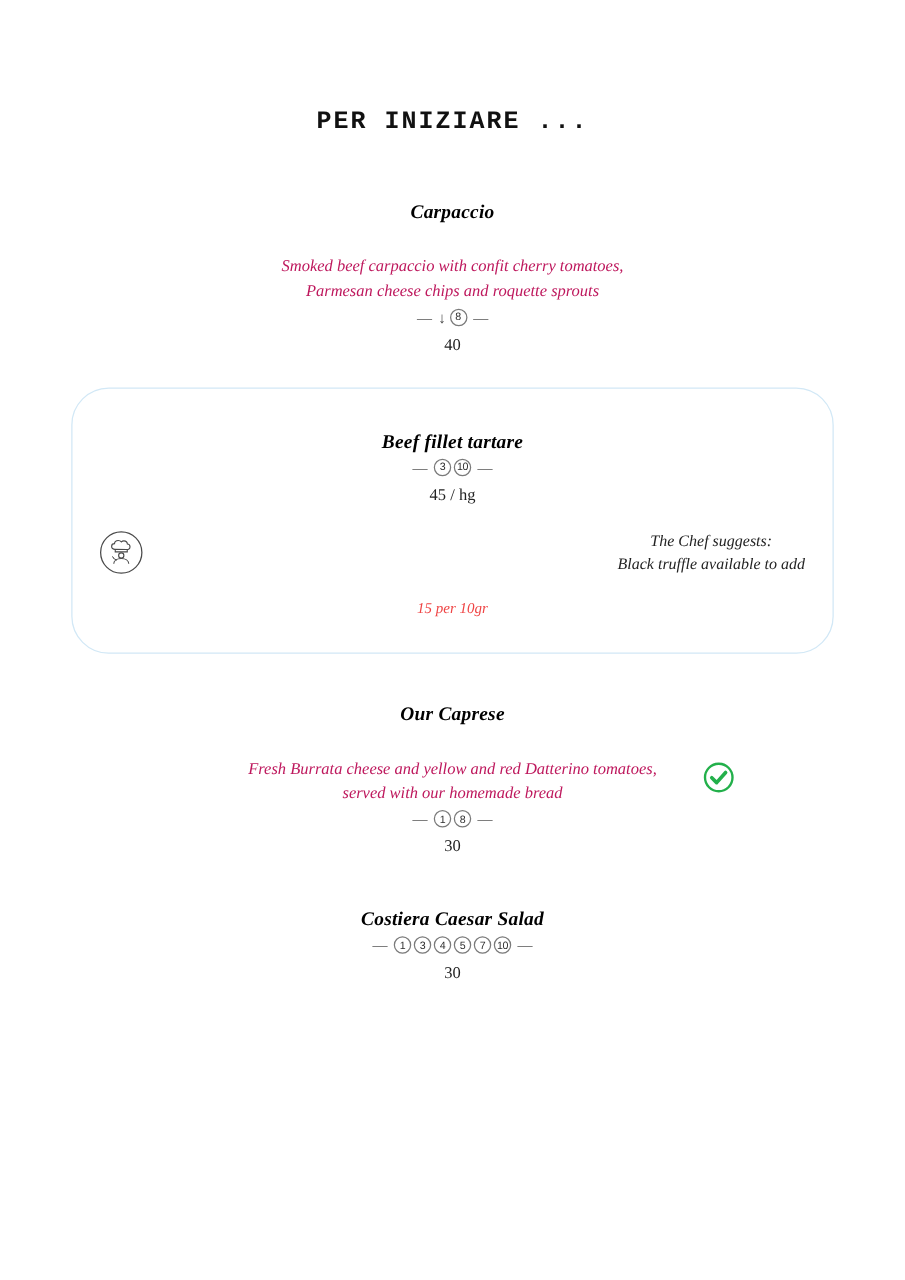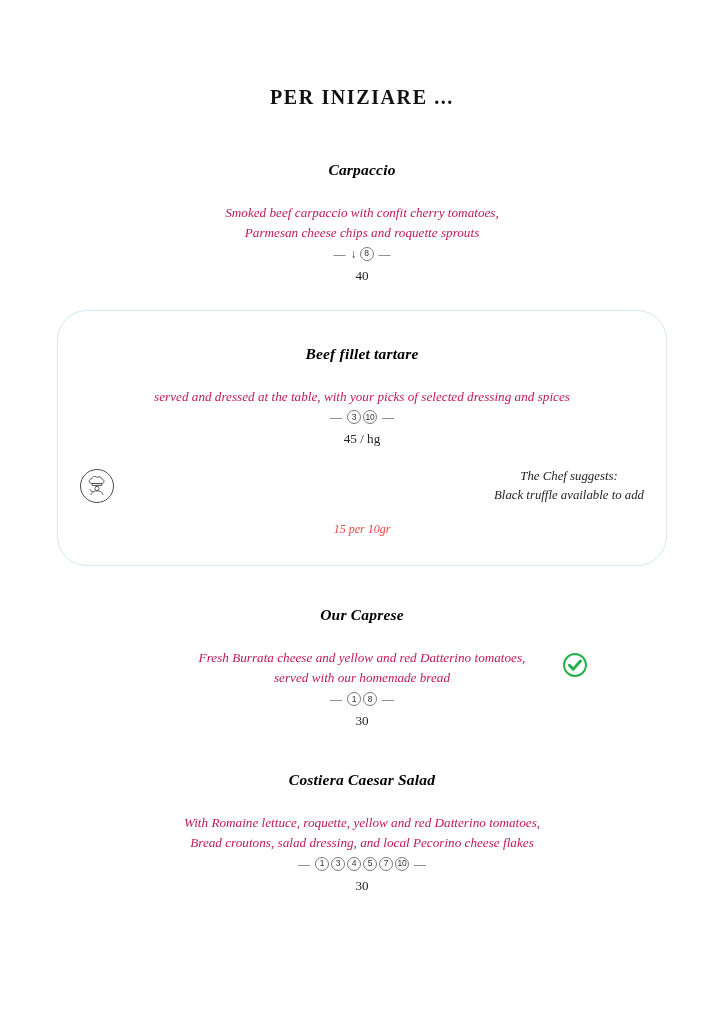--- a/index.html
+++ b/index.html
@@ -27,20 +27,21 @@
   
   .section-title {
     text-align: center;
     font-size: 20px;
     font-weight: bold;
     letter-spacing: 1.6px;
     color: #111111;
     margin-top: 86px;
     font-variant: small-caps;
     text-transform: uppercase;
+    font-family: Liberation Mono, monospace;
   }
 
   
   .dish {
     text-align: center;
     position: relative;
   }
 
   .dish-name {
     font-size: 15.5px;
@@ -192,23 +193,20 @@
       <span class="dash">—</span>
     </div>
 
     <div class="price">40</div>
   </div>
 
   <div class="card">
     <div class="dish">
       <div class="dish-name">Beef fillet tartare</div>
 
-      <div class="dish-desc">
-        <span class="line">served and dressed at the table, with your picks of selected dressing and spices</span>
-      </div>
 
       <div class="allergens">
         <span class="dash">—</span>
         <span class="badge">3</span>
         <span class="badge">10</span>
         <span class="dash">—</span>
       </div>
 
       <div class="price">45 / hg</div>
 
@@ -259,24 +257,20 @@
       <svg width="26" height="26" viewBox="0 0 26 26" aria-hidden="true">
         <circle cx="13" cy="13" r="11" fill="none" stroke="#23b04b" stroke-width="1.9"></circle>
         <path d="M7.4 13.2l3.9 3.9 7.2-8.1" fill="none" stroke="#23b04b" stroke-width="2.9" stroke-linecap="round" stroke-linejoin="round"></path>
       </svg>
     </div>
   </div>
 
   <div class="dish gap-caesar">
     <div class="dish-name">Costiera Caesar Salad</div>
 
-    <div class="dish-desc">
-      <span class="line">With Romaine lettuce, roquette, yellow and red Datterino tomatoes,</span>
-      <span class="line">Bread croutons, salad dressing, and local Pecorino cheese flakes</span>
-    </div>
 
     <div class="allergens">
       <span class="dash">—</span>
       <span class="badge">1</span>
       <span class="badge">3</span>
       <span class="badge">4</span>
       <span class="badge">5</span>
       <span class="badge">7</span>
       <span class="badge">10</span>
       <span class="dash">—</span>

